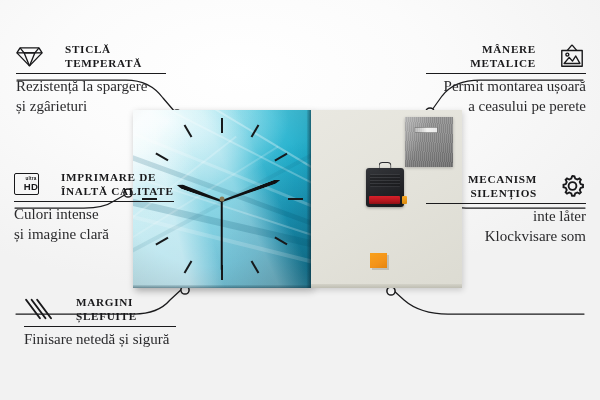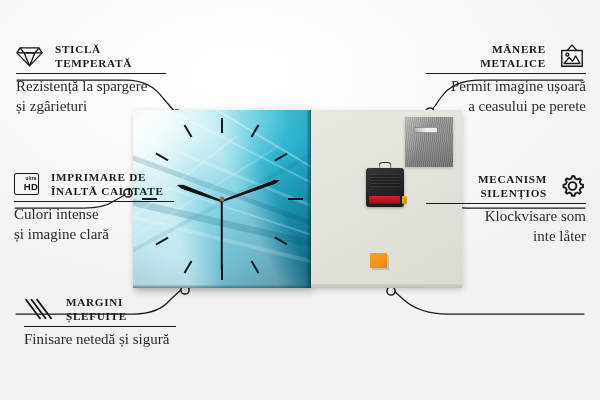--- a/index.html
+++ b/index.html
@@ -21,21 +21,21 @@
   
   #connectors {
     position: absolute; left: 0; top: 0;
     width: 600px; height: 400px;
     pointer-events: none;
   }
 
   
   .callout { position: absolute; }
   .callout .head {
-    display: flex; align-items: center; gap: 12px;
+    display: flex; align-items: center; gap: 22px;
   }
   .callout.right .head { justify-content: flex-end; }
   .callout .titles {
     font-family: "Liberation Serif", serif;
     font-weight: bold;
     font-size: 11.2px;
     letter-spacing: 0.7px;
     line-height: 1.26;
     color: #19191b;
     text-transform: uppercase;
@@ -330,39 +330,39 @@
         <g fill="none" stroke="#18181a" stroke-width="1.5" stroke-linejoin="round">
           <path d="M4 8 H26 V25 H4 Z"></path>
           <path d="M15 2 L20 8 M15 2 L10 8"></path>
           <path d="M6.5 22 L12 15.5 L15.5 19.5 L19 14 L23.5 22 Z"></path>
           <circle cx="10" cy="12.5" r="1.6"></circle>
         </g>
       </svg>
     </div>
     <div class="rule"></div>
     <div class="desc">
-      <div>Permit imagine ușoară</div>
+      <div>Permit montarea ușoară</div>
       <div>a ceasului pe perete</div>
     </div>
   </div>
 
   <div class="callout right" style="right:14px; top:172px; width:160px;">
     <div class="head">
       <div class="titles">
         <div>MECANISM</div>
         <div>SILENȚIOS</div>
       </div>
       <svg class="ico" width="27" height="26" viewBox="0 0 28 28">
         <g fill="none" stroke="#18181a" stroke-width="2">
           <path d="M14 3.2 l2.1 .3 .8 2.5 2.3 1 2.3-1.2 1.5 1.5 -1.2 2.3 1 2.3 2.5 .8 0 2.6 -2.5 .8 -1 2.3 1.2 2.3 -1.5 1.5 -2.3-1.2 -2.3 1 -.8 2.5 -2.6 0 -.8-2.5 -2.3-1 -2.3 1.2 -1.5-1.5 1.2-2.3 -1-2.3 -2.5-.8 0-2.6 2.5-.8 1-2.3 -1.2-2.3 1.5-1.5 2.3 1.2 2.3-1 .8-2.5 z"></path>
           <circle cx="14" cy="14" r="4.2"></circle>
         </g>
       </svg>
     </div>
     <div class="rule"></div>
     <div class="desc">
+      <div>inte låter</div>
       <div>Klockvisare som</div>
-      <div>inte låter</div>
     </div>
   </div>
 
 
 </div>
 
 </body></html>

